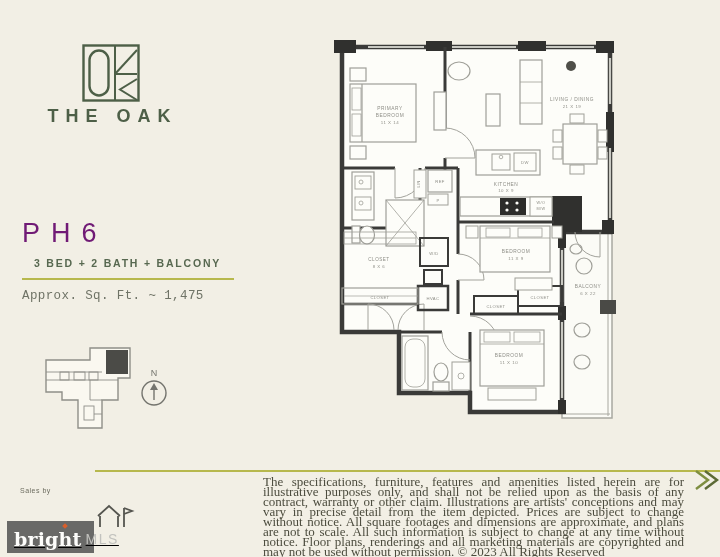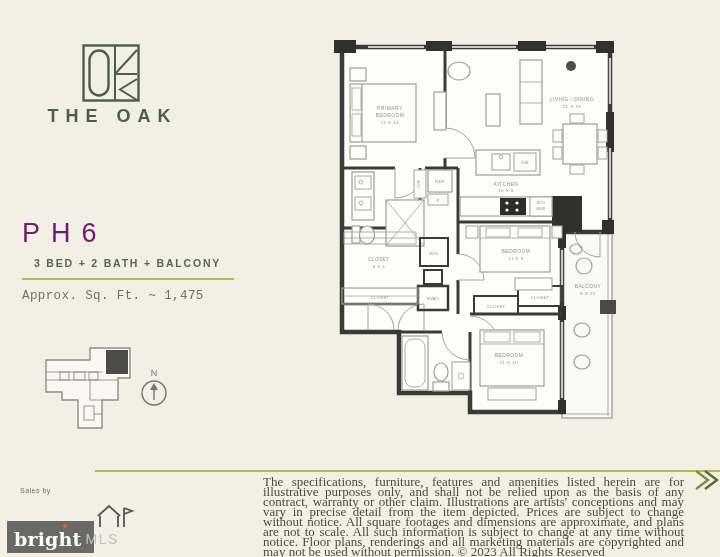--- a/index.html
+++ b/index.html
@@ -32,21 +32,21 @@
     left:59px;top:481px;font-family:"Liberation Serif",serif;font-size:13.5px;
     letter-spacing:4px;color:#3b3b30;font-weight:600;
   }
   #disclaimer{
     left:263px;top:477px;width:421px;font-family:"Liberation Serif",serif;
     font-size:13px;line-height:10px;color:#4c4c3e;text-align:justify;
   }
   
   #watermark{
     left:7px;top:521px;width:87px;height:32px;background:#696967;
-    display:flex;align-items:flex-end;padding:0 0 4px 7px;box-sizing:border-box;
+    display:flex;align-items:flex-end;padding:0 0 4px 7px;box-sizing:border-box;text-decoration:underline;
   }
   #watermark-name{
     font-family:"DejaVu Serif","Liberation Serif",serif;font-size:19px;line-height:19px;
     color:#fdfdfb;font-weight:600;letter-spacing:.2px;position:relative;
   }
   #watermark-spark{
     position:absolute;left:56px;top:3px;width:4px;height:4px;background:#d95f2b;
     transform:rotate(45deg);
   }
   #watermark-suffix{

